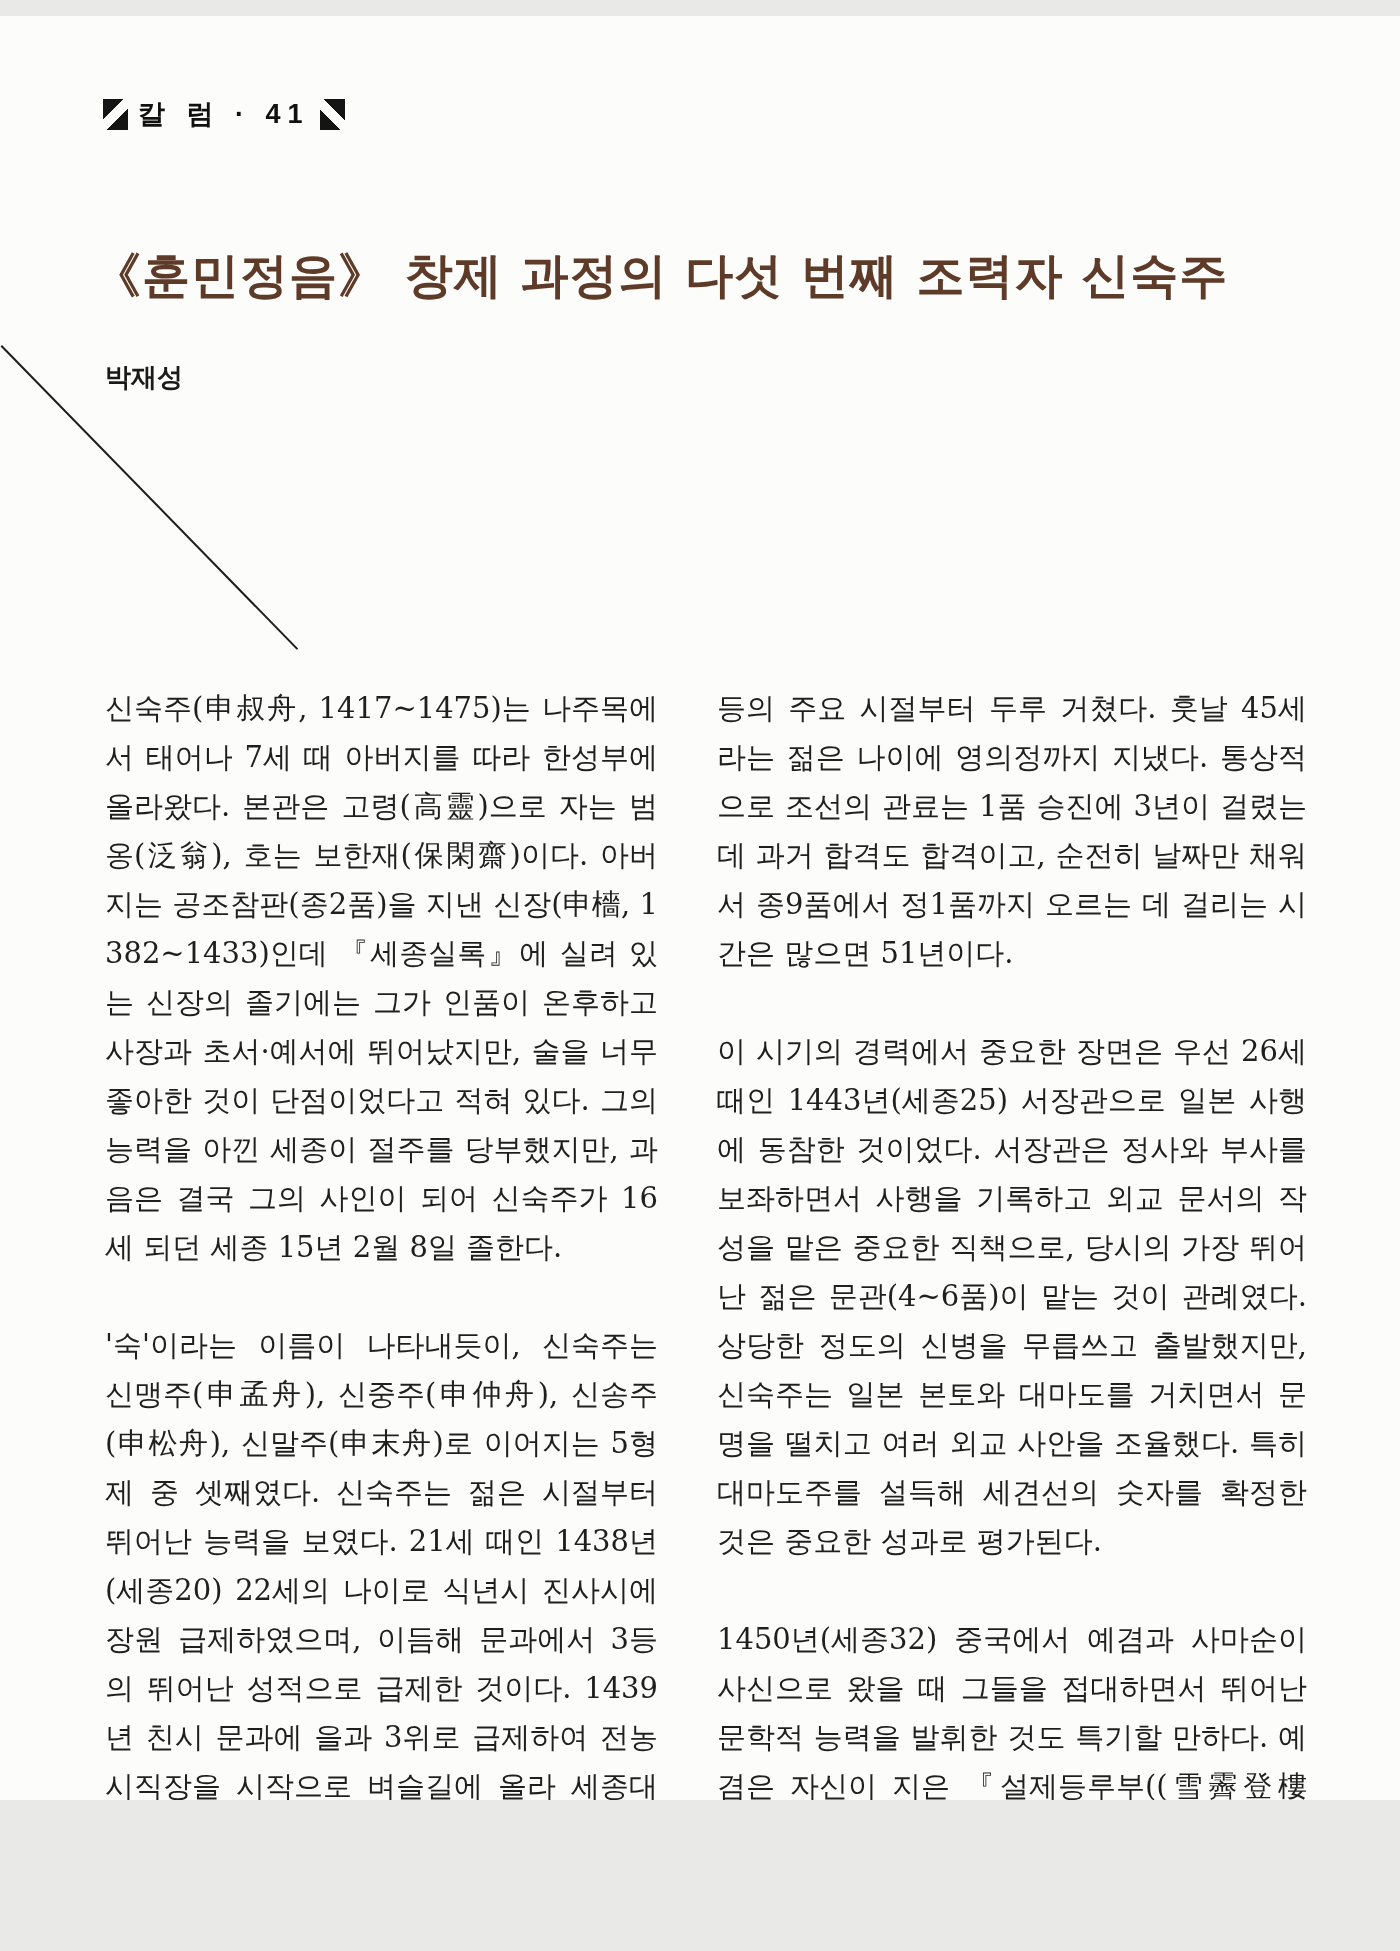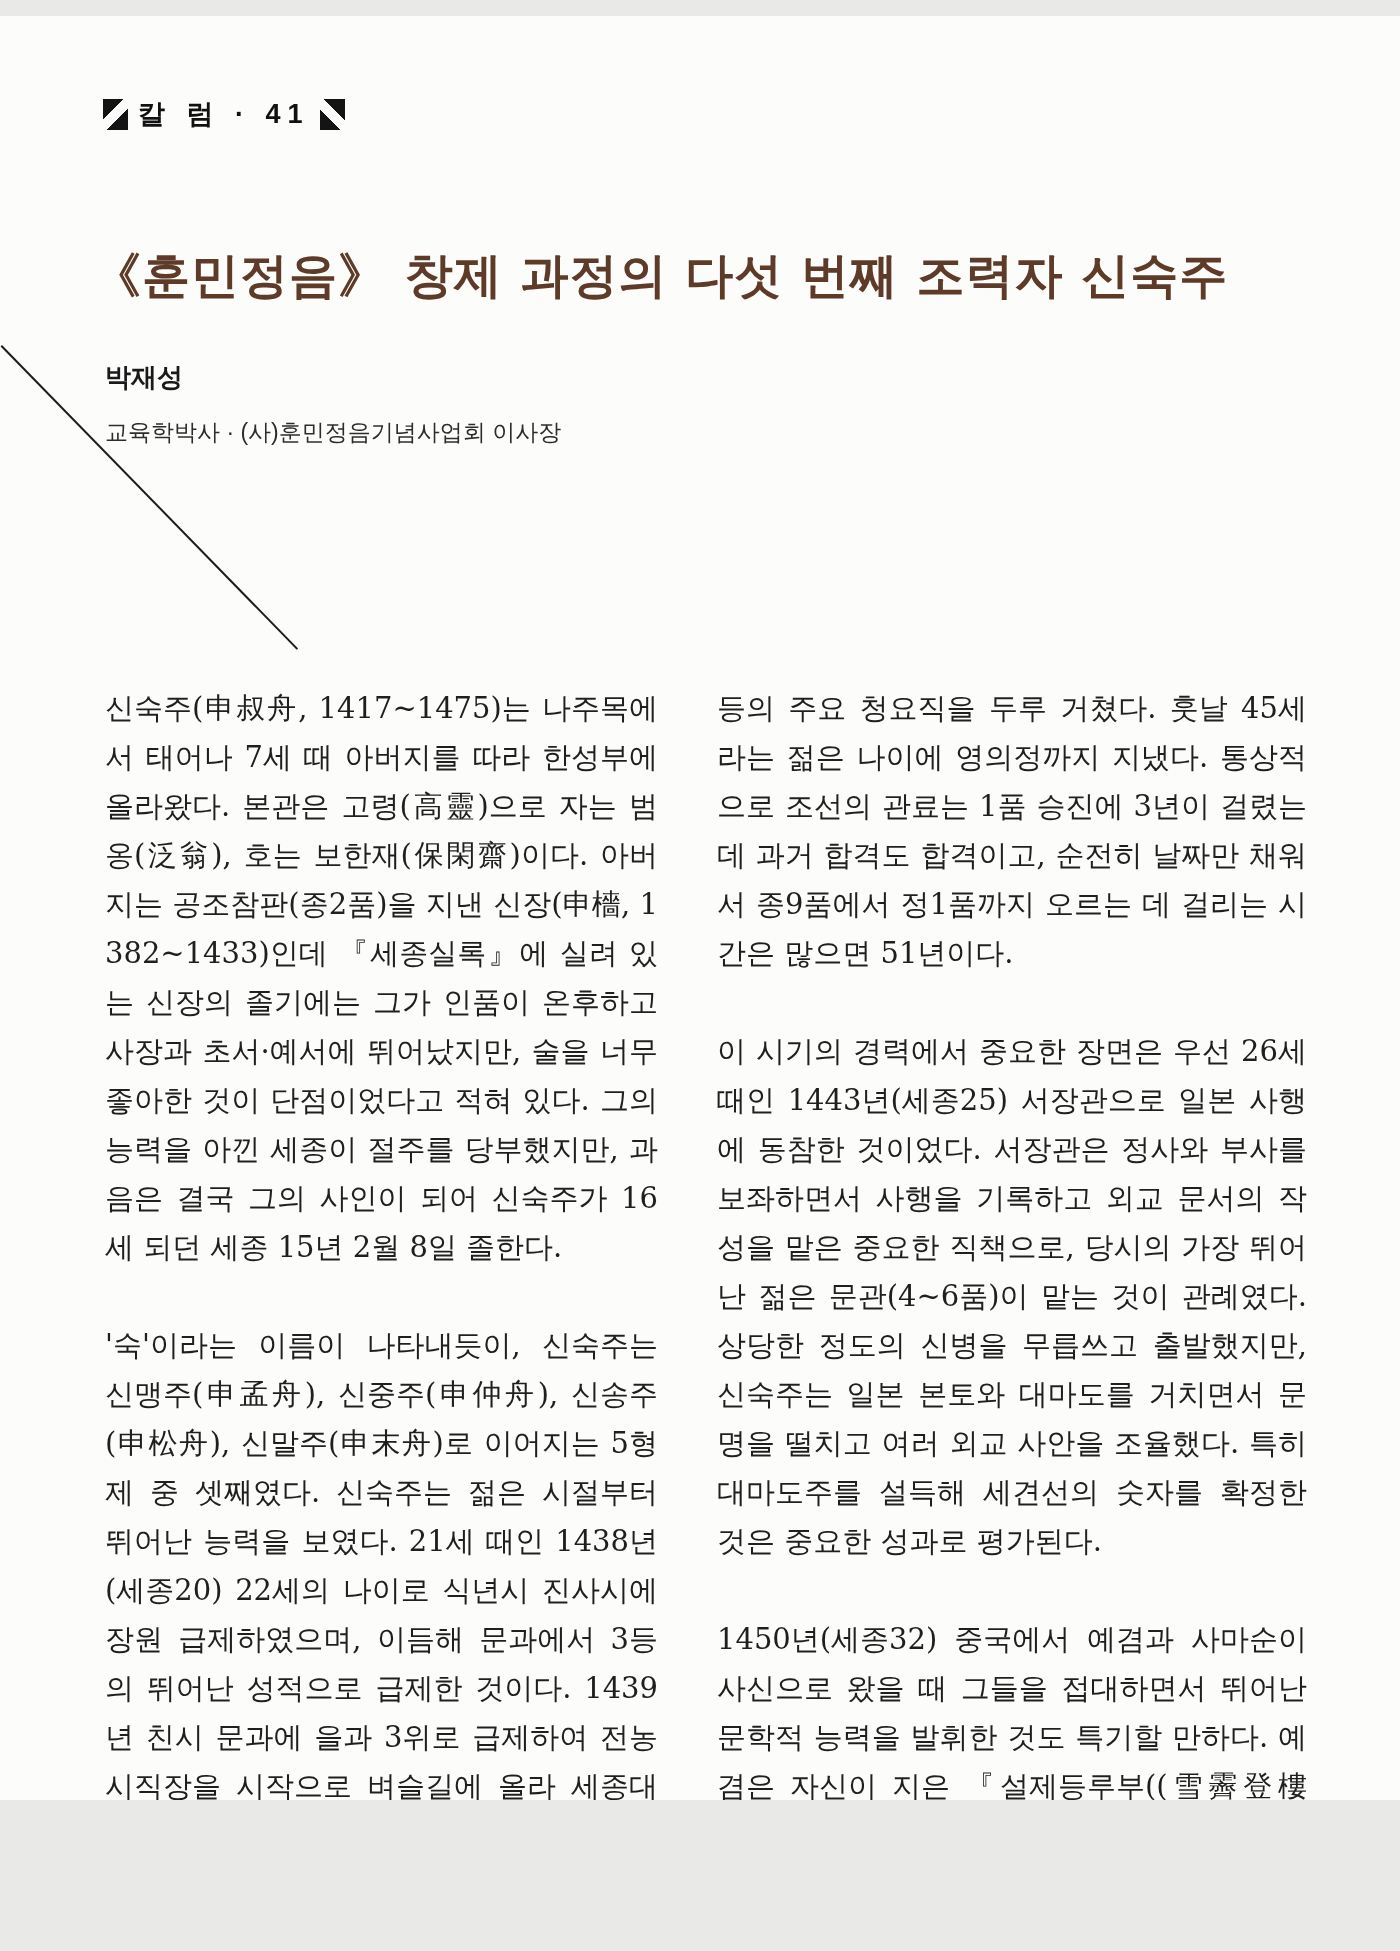--- a/index.html
+++ b/index.html
@@ -144,32 +144,31 @@
   <div class="badge">
     <span class="orn orn-left"></span>
     <span class="badge-label">칼 럼 · 41</span>
     <span class="orn orn-right"></span>
   </div>
 
   <h1 class="title">《훈민정음》 창제 과정의 다섯 번째 조력자 신숙주</h1>
 
   <div class="byline">
     <span class="author-name">박재성</span>
-    <span class="author-title">교육학박사 · (사)훈민정음기념사업회 이사장</span>
   </div>
 
   <div class="diag"></div>
 
   <div class="col col-left">
     <p>신숙주(申叔舟, 1417~1475)는 나주목에서 태어나 7세 때 아버지를 따라 한성부에 올라왔다. 본관은 고령(高靈)으로 자는 범옹(泛翁), 호는 보한재(保閑齋)이다. 아버지는 공조참판(종2품)을 지낸 신장(申檣, 1382~1433)인데 『세종실록』에 실려 있는 신장의 졸기에는 그가 인품이 온후하고 사장과 초서·예서에 뛰어났지만, 술을 너무 좋아한 것이 단점이었다고 적혀 있다. 그의 능력을 아낀 세종이 절주를 당부했지만, 과음은 결국 그의 사인이 되어 신숙주가 16세 되던 세종 15년 2월 8일 졸한다.</p>
     <p>'숙'이라는 이름이 나타내듯이, 신숙주는 신맹주(申孟舟), 신중주(申仲舟), 신송주(申松舟), 신말주(申末舟)로 이어지는 5형제 중 셋째였다. 신숙주는 젊은 시절부터 뛰어난 능력을 보였다. 21세 때인 1438년(세종20) 22세의 나이로 식년시 진사시에 장원 급제하였으며, 이듬해 문과에서 3등의 뛰어난 성적으로 급제한 것이다. 1439년 친시 문과에 을과 3위로 급제하여 전농시직장을 시작으로 벼슬길에 올라 세종대가 끝날 때까지 그는 집현전 부수찬(종6품), 응교(정4품), 직제학(정3품)과 사헌부 장령(정4품), 집의(종3품)</p>
   </div>
 
   <div class="col col-right">
-    <p>등의 주요 청요직을 두루 거쳤다. 훗날 45세라는 젊은 나이에 영의정까지 지냈다. 통상적으로 조선의 관료는 1품 승진에 3년이 걸렸는데 과거 합격도 합격이고, 순전히 날짜만 채워서 종9품에서 정1품까지 오르는 데 걸리는 시간은 많으면 51년이다.</p>
+    <p>등의 주요 시절부터 두루 거쳤다. 훗날 45세라는 젊은 나이에 영의정까지 지냈다. 통상적으로 조선의 관료는 1품 승진에 3년이 걸렸는데 과거 합격도 합격이고, 순전히 날짜만 채워서 종9품에서 정1품까지 오르는 데 걸리는 시간은 많으면 51년이다.</p>
     <p>이 시기의 경력에서 중요한 장면은 우선 26세 때인 1443년(세종25) 서장관으로 일본 사행에 동참한 것이었다. 서장관은 정사와 부사를 보좌하면서 사행을 기록하고 외교 문서의 작성을 맡은 중요한 직책으로, 당시의 가장 뛰어난 젊은 문관(4~6품)이 맡는 것이 관례였다. 상당한 정도의 신병을 무릅쓰고 출발했지만, 신숙주는 일본 본토와 대마도를 거치면서 문명을 떨치고 여러 외교 사안을 조율했다. 특히 대마도주를 설득해 세견선의 숫자를 확정한 것은 중요한 성과로 평가된다.</p>
     <p>1450년(세종32) 중국에서 예겸과 사마순이 사신으로 왔을 때 그들을 접대하면서 뛰어난 문학적 능력을 발휘한 것도 특기할 만하다. 예겸은 자신이 지은 『설제등루부((雪霽登樓賦))』에 신숙주가</p>
   </div>
 
   <div class="footer">
     <span class="page-number">92</span>
     <span class="issue">
       <span class="issue-year">2024</span>
       <span class="issue-month">08</span>
     </span>

